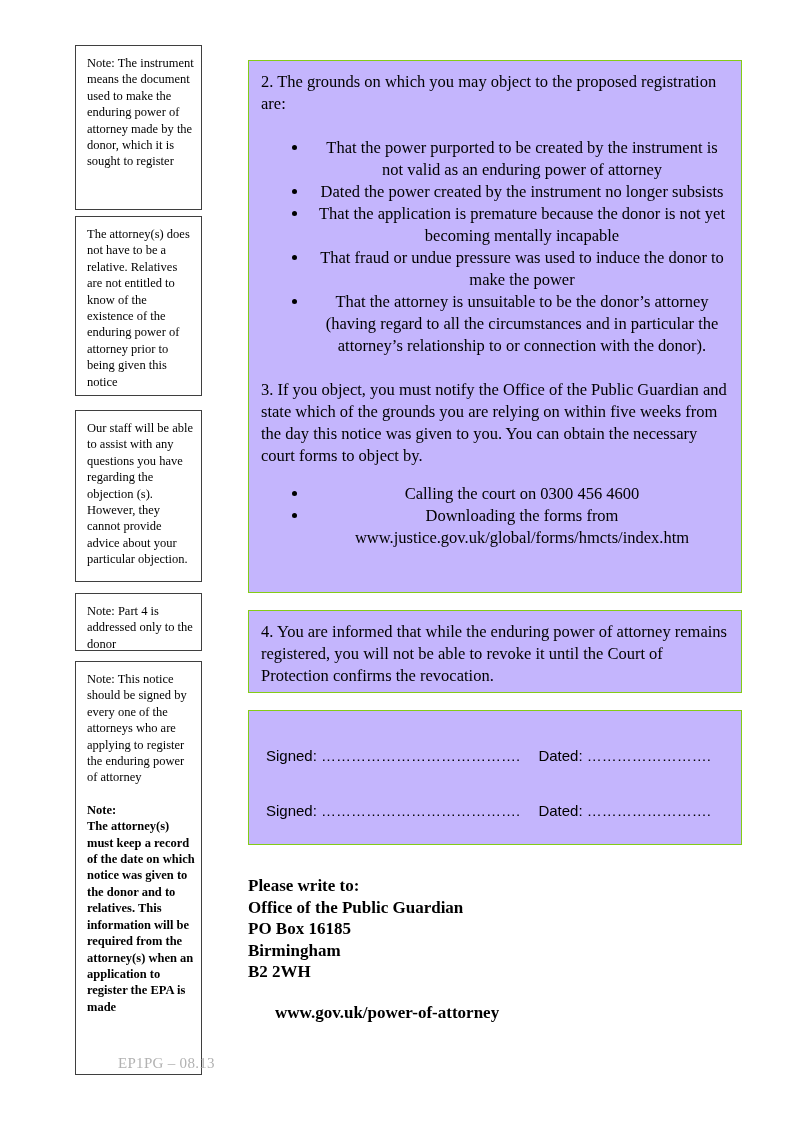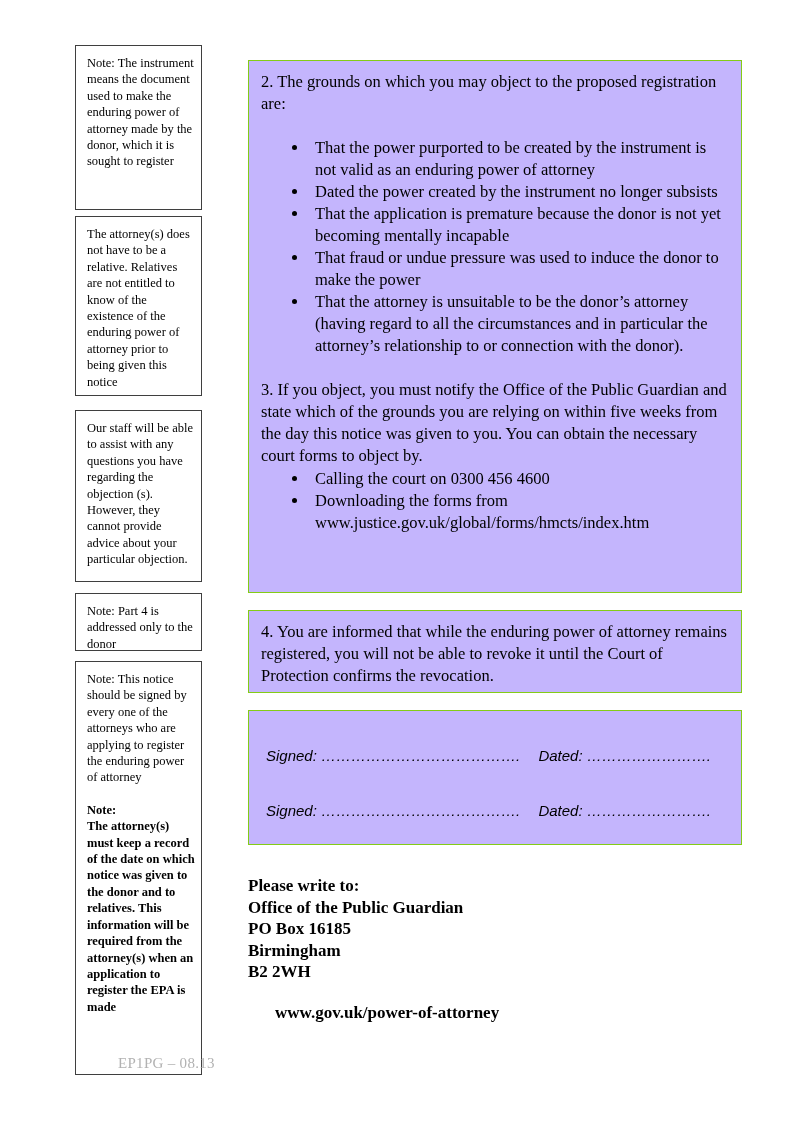--- a/index.html
+++ b/index.html
@@ -43,32 +43,31 @@
   }
   .box-grounds   { top: 60px;  height: 533px; }
   .box-revoke    { top: 610px; height: 83px;  }
   .box-signature { top: 710px; height: 135px; }
 
   .main-box ul {
     margin: 22px 0 0 0;
     padding-left: 48px;
     list-style: disc outside;
   }
-  .main-box ul.tight { margin-top: 1px; }
-  .main-box li { padding-left: 6px; }
+  .main-box ul.tight { margin-top: 16px; }
+  .main-box li { padding-left: 6px; text-align: center; }
   .para-3 { margin-top: 22px; }
 
   
   .sig-row {
     font-family: "Liberation Sans", sans-serif;
     font-size: 15px;
     white-space: nowrap;
     margin-top: 24px;
     padding-left: 5px;
-    font-style: italic;
   }
   .sig-row + .sig-row { margin-top: 33px; }
   .sig-signed { margin-right: 14px; }
 
   
   .address-block {
     position: absolute;
     left: 248px; top: 875px; width: 312px;
     text-align: left;
     font-weight: bold;

